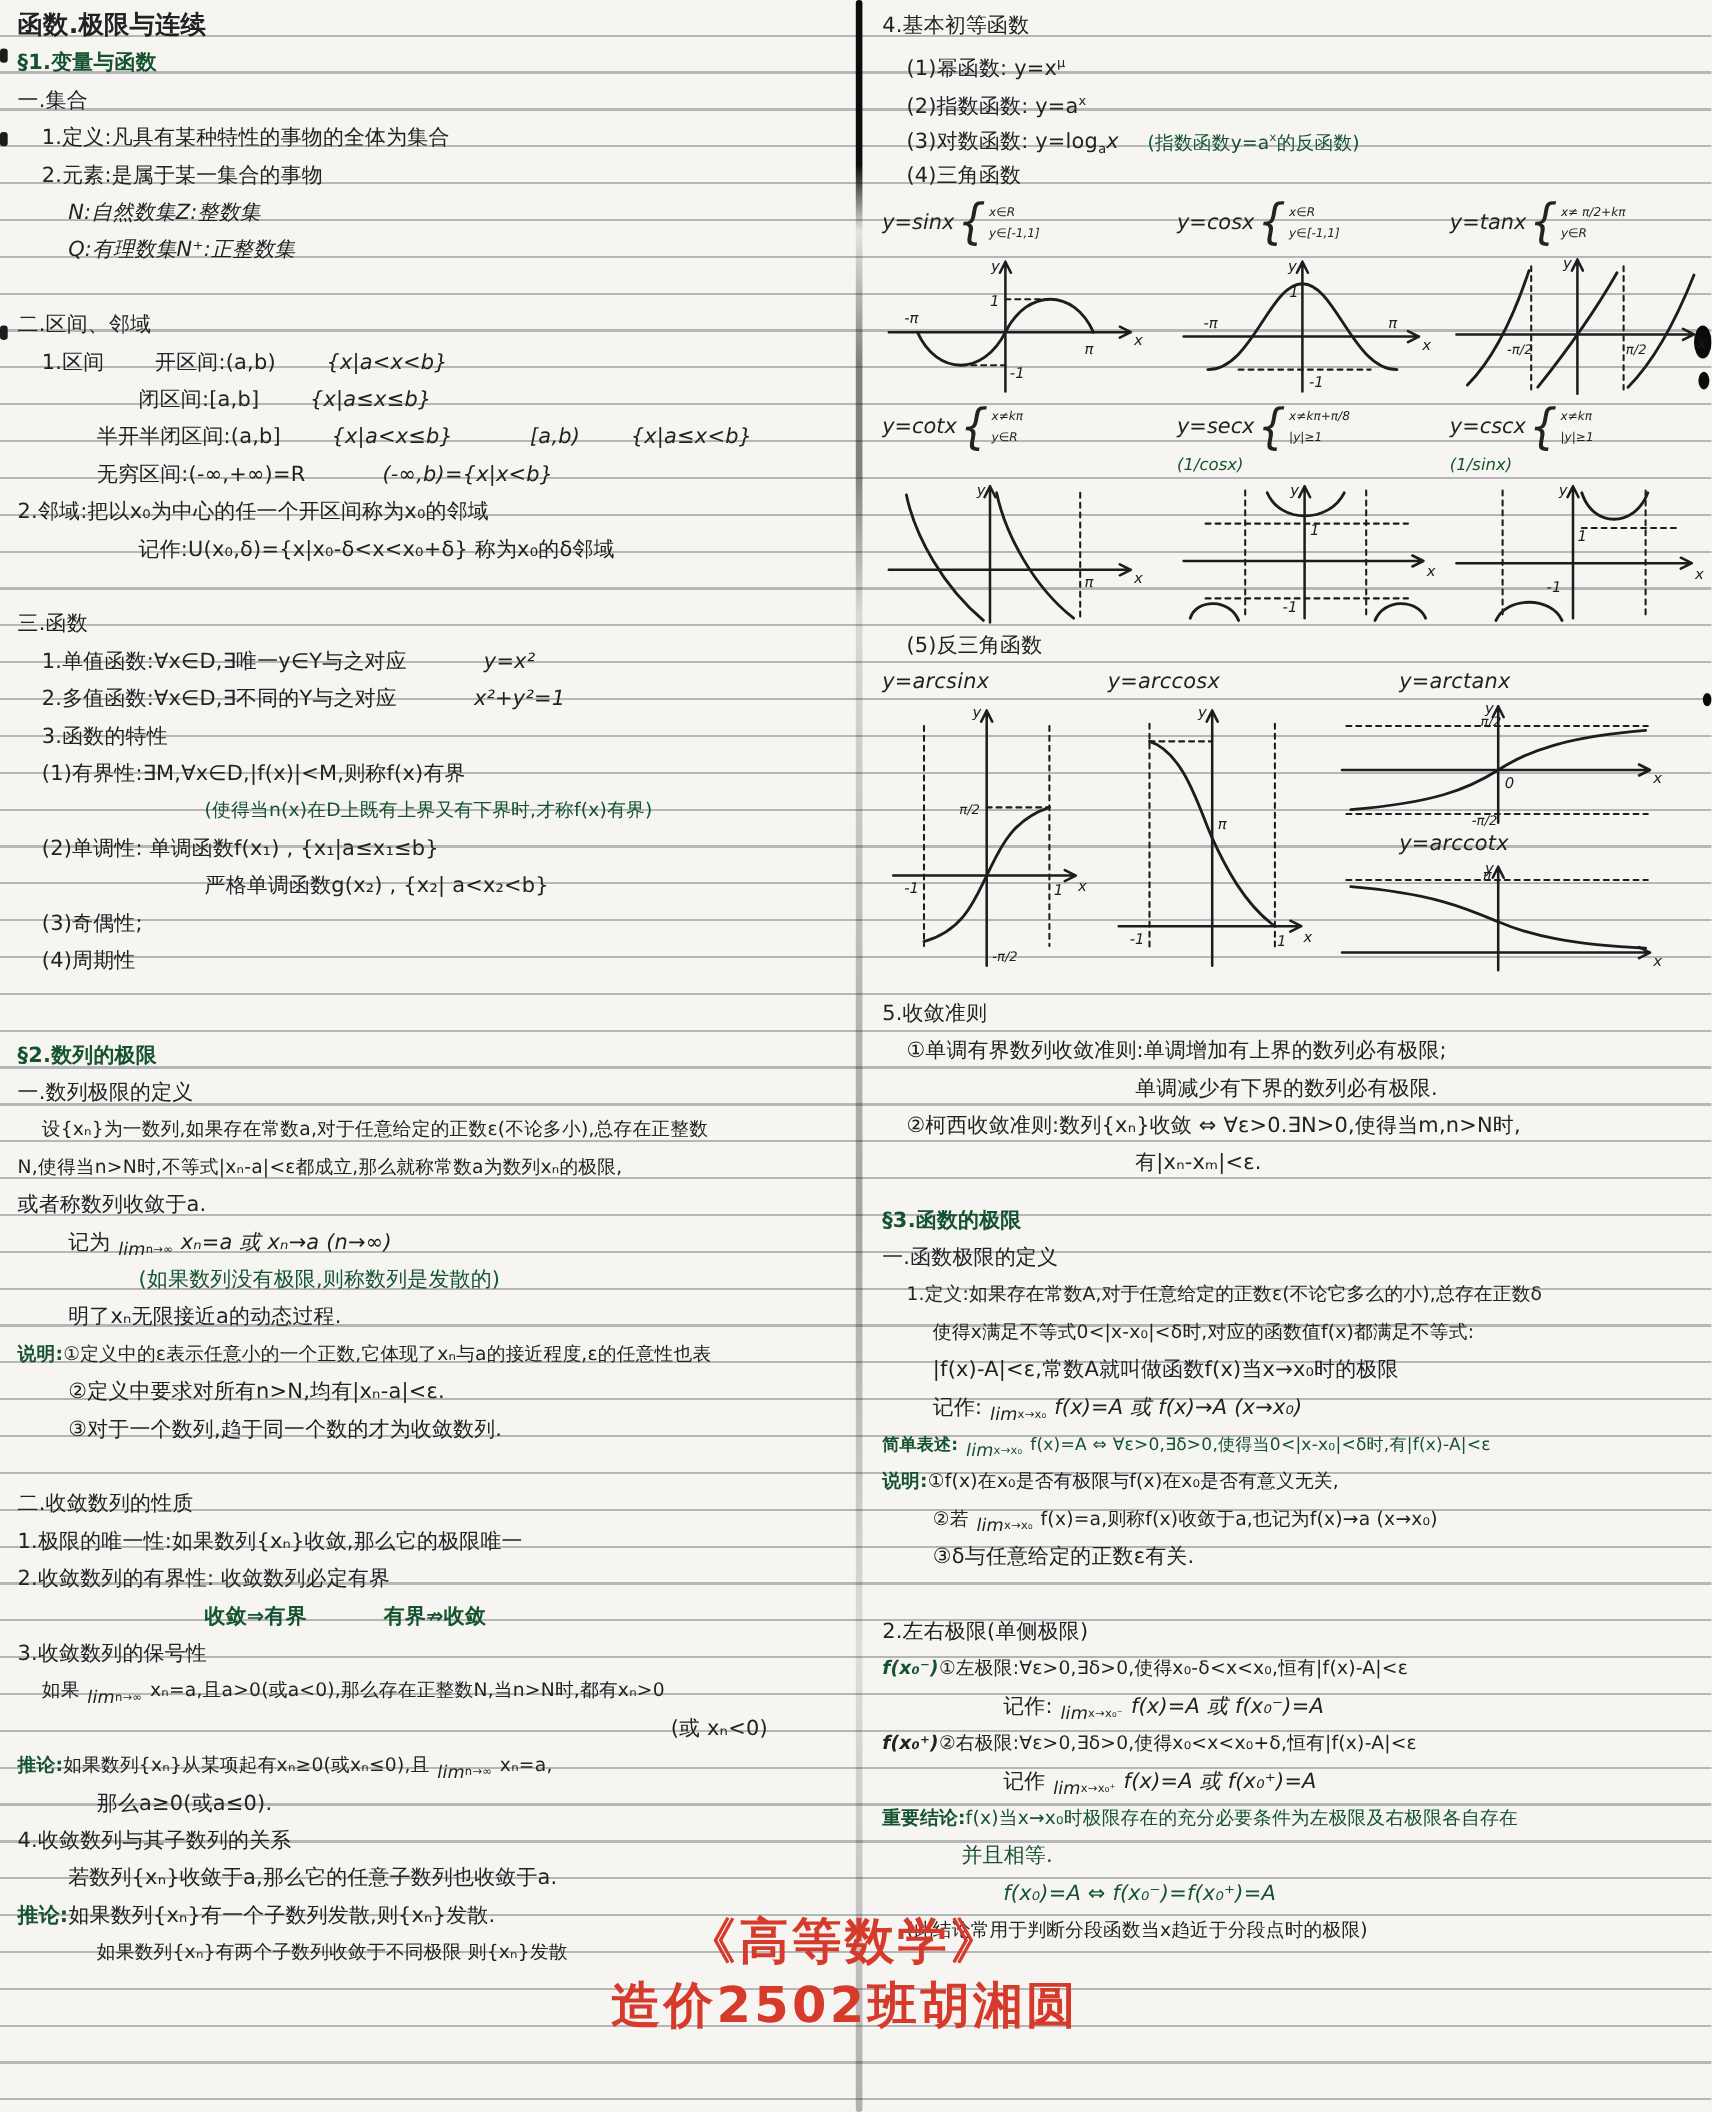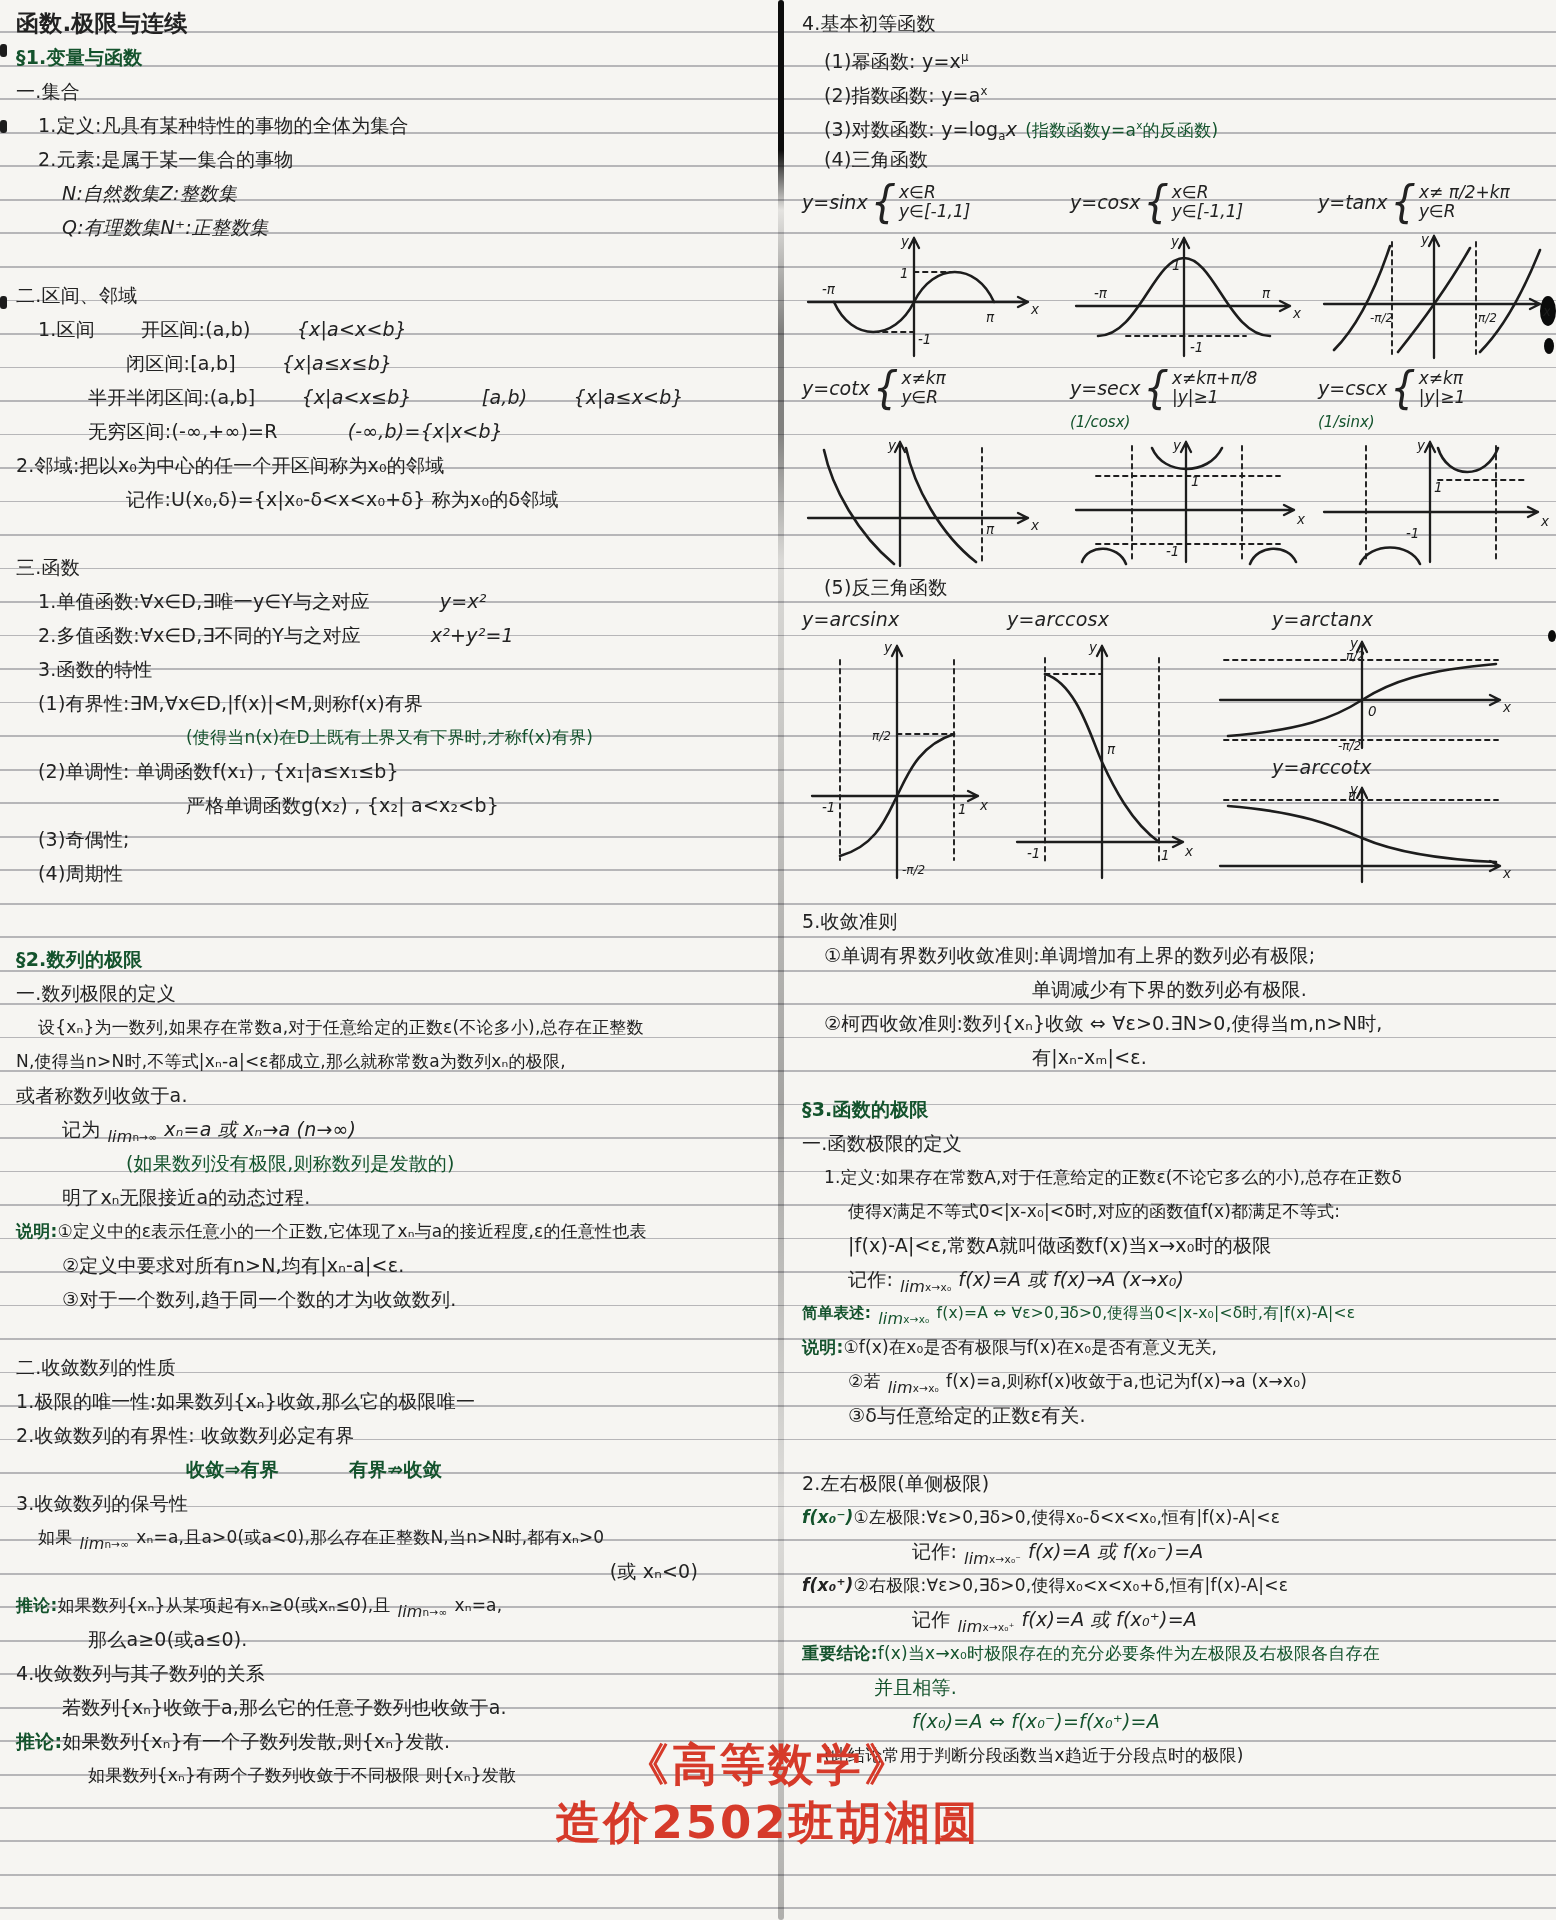--- a/index.html
+++ b/index.html
@@ -29,21 +29,21 @@
   .lim{display:inline-flex;flex-direction:row;align-items:center;vertical-align:-6px;line-height:1;margin:0 7px}
   .lim .lt{font-size:16px;font-style:italic}
   .lim .ls{font-size:10.5px;margin-top:1px}
   sup{font-size:.62em}
   sub{font-size:.62em}
   
   .eqrow{display:flex;align-items:flex-start}
   .cell{display:flex;flex-direction:column}
   .eq{display:flex;align-items:center;height:52px;font-size:19px;font-style:italic;white-space:nowrap}
   .lbrace{font-size:40px;font-weight:300;margin:0 3px;transform:scaleY(1.1)}
-  .cases{display:inline-flex;flex-direction:column;line-height:19px;font-size:17px;font-style:italic}
+  .cases{display:inline-flex;flex-direction:column;line-height:19px;font-size:11px;font-style:italic}
   .recip{font-size:15px;height:20px;line-height:16px;font-style:italic}
   .svgrow{display:flex;align-items:flex-start}
   svg{display:block}
   svg path{stroke:#1d1d1d;stroke-width:2.6;fill:none;stroke-linecap:round;stroke-linejoin:round}
   svg .dash{stroke-dasharray:4.5 4.5;stroke-width:1.9}
   svg .ax{stroke-width:2.3}
   svg text{font-size:13.5px;font-style:italic;fill:#1d1d1d;font-family:"DejaVu Sans",sans-serif}
   .wm{
     position:absolute;left:478px;top:1736px;width:580px;text-align:center;
     color:#d63a2a;font-weight:bold;font-size:45px;line-height:58px;letter-spacing:3px;
@@ -133,21 +133,21 @@
   <div class="ln">4.收敛数列与其子数列的关系</div>
   <div class="ln i2">若数列{xₙ}收敛于a,那么它的任意子数列也收敛于a.</div>
   <div class="ln"><span class="red b">推论:</span><span>如果数列{xₙ}有一个子数列发散,则{xₙ}发散.</span></div>
   <div class="ln i3 sm">如果数列{xₙ}有两个子数列收敛于不同极限 则{xₙ}发散</div>
 </div>
 
 <div class="col col-right">
   <div class="ln">4.基本初等函数</div>
   <div class="ln i1"><span>(1)幂函数: y=x</span><sup>μ</sup></div>
   <div class="ln i1"><span>(2)指数函数: y=a</span><sup>x</sup></div>
-  <div class="ln i1"><span>(3)对数函数: y=log</span><sub>a</sub><span class="it">x</span><span class="red sm" style="margin-left:8px"><span>(指数函数y=a</span><sup>x</sup><span>的反函数)</span></span></div>
+  <div class="ln i1"><span>(3)对数函数: y=log</span><sub>a</sub><span class="it">x</span><span class="red sm" style="margin-left:26px"><span>(指数函数y=a</span><sup>x</sup><span>的反函数)</span></span></div>
   <div class="ln i1">(4)三角函数</div>
 
   <div class="eqrow">
     <div class="cell" style="width:268px">
       <div class="eq">
           <span>y=sinx</span>
           <span class="lbrace">{</span>
           <span class="cases">
             <span>x∈R</span>
             <span>y∈[-1,1]</span>

